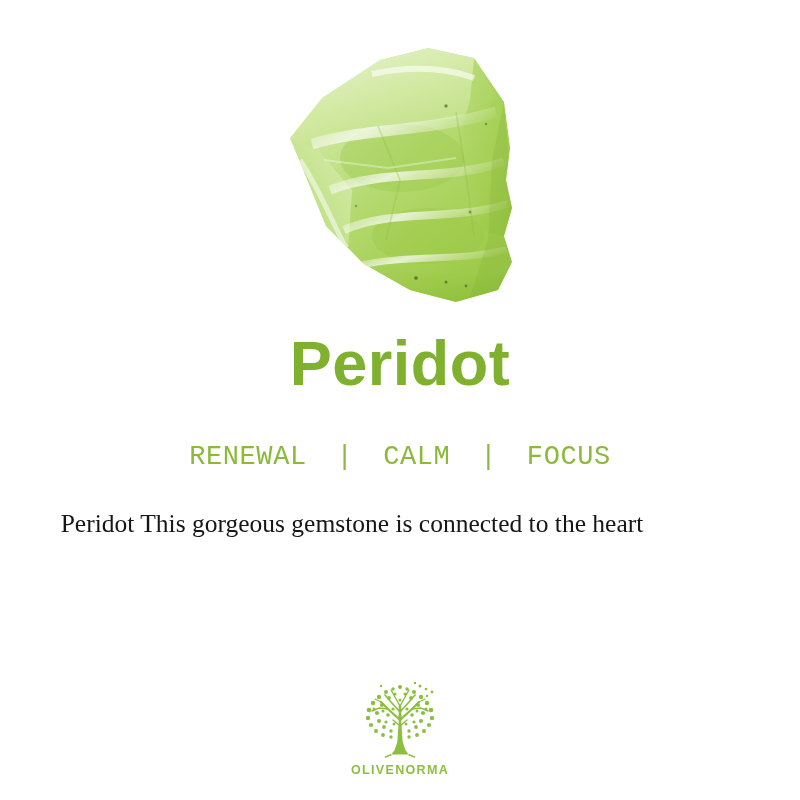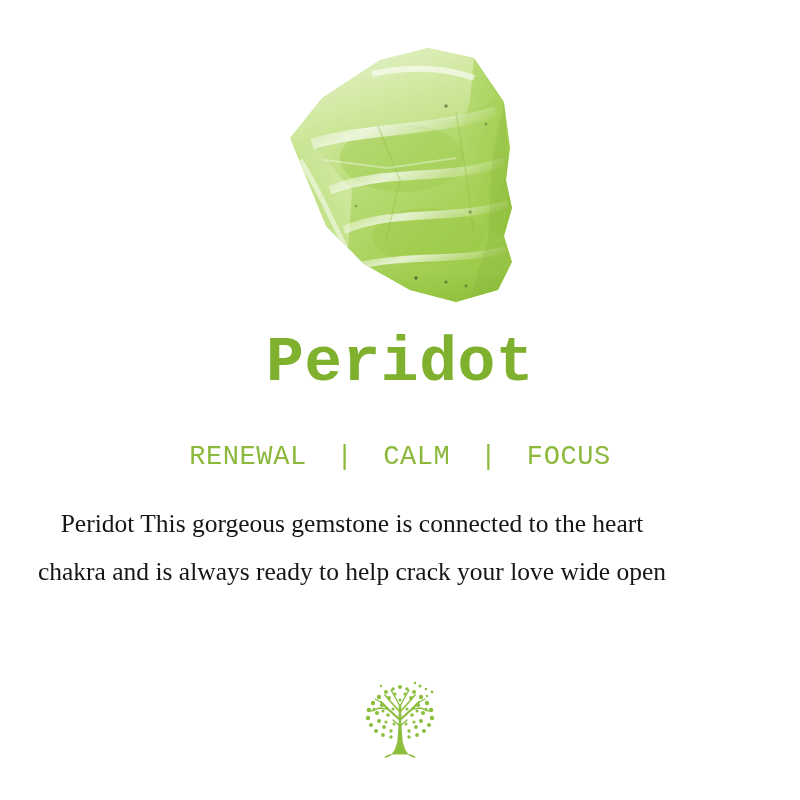--- a/index.html
+++ b/index.html
@@ -35,21 +35,21 @@
     margin: 0 auto;
   }
 
   
   .title {
     position: absolute;
     left: 0;
     top: 332px;
     width: 800px;
     text-align: center;
-    font-family: Liberation Mono, monospace;
+    font-family: Liberation Sans, sans-serif;
     font-size: 63px;
     font-weight: 700;
     line-height: 1;
     color: #7fb02e;
     letter-spacing: 0.5px;
   }
 
   
   .subtitle {
     position: absolute;
@@ -209,21 +209,20 @@
   <div class="subtitle">
     <span>RENEWAL</span>
     <span class="sep">|</span>
     <span>CALM</span>
     <span class="sep">|</span>
     <span>FOCUS</span>
   </div>
 
   <div class="body-copy">
     <span class="line">Peridot This gorgeous gemstone is connected to the heart</span>
-    <span class="line">chakra and is always ready to help crack your love wide open</span>
   </div>
 
   <div class="logo">
     <svg class="logo-tree" width="86" height="82" viewBox="0 0 86 82">
       <g fill="#8cbf3f">
 
         <path d="M41.6,44 L40.3,62 L37.6,70 L34.4,74.6 L51.6,74.6 L48.4,70 L45.7,62 L44.4,44 Z"></path>
 
         <path d="M34.4,74.6 L28,77.2 M51.6,74.6 L58,77.2" stroke="#8cbf3f" stroke-width="1.6" fill="none"></path>
 
@@ -299,15 +298,16 @@
 
           <circle cx="63" cy="6" r="1.5"></circle>
             <circle cx="69" cy="9" r="1.3"></circle>
           <circle cx="75" cy="12" r="1.4"></circle>
             <circle cx="58" cy="3" r="1.2"></circle>
           <circle cx="70" cy="16" r="1.2"></circle>
             <circle cx="24" cy="6" r="1.2"></circle>
         </g>
       </g>
     </svg>
+    <span class="logo-word">OLIVENORMA</span>
   </div>
 
 </div>
 
 </body></html>

